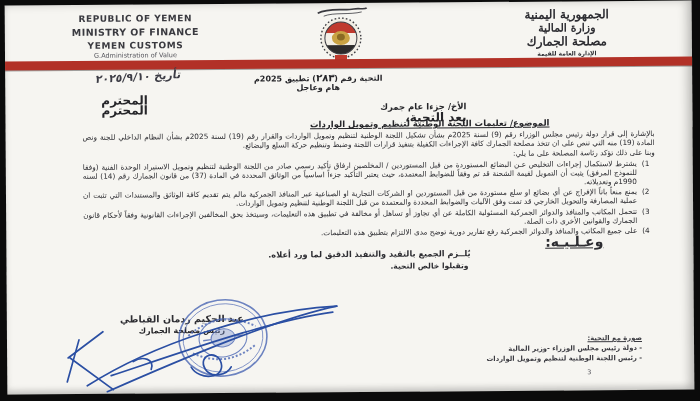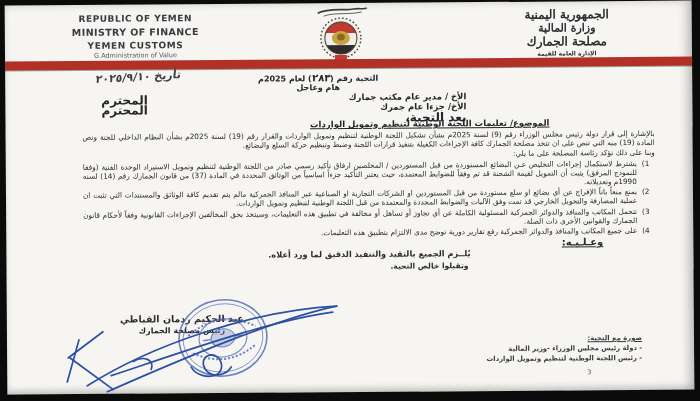--- a/index.html
+++ b/index.html
@@ -41,21 +41,21 @@
   .subject { right:143px; top:116px; font-size:8.5px; font-weight:bold;
              text-decoration:underline; direction:rtl; }
   
   .bodyflow { right:38px; top:128px; width:572px; direction:rtl; font-size:7.3px;
               line-height:9.2px; text-align:justify; color:#2c2c31; }
   .bodyflow p.intro { text-align:justify; }
   .bodyflow p.lead { margin-top:1px; }
   .item { display:flex; gap:5px; margin-top:1px; }
   .item .num { flex:none; width:13px; text-align:left; }
   .item .txt { flex:1; text-align:justify; }
-  .closehead { margin:2px 52px 0 0; font-weight:bold; font-size:10px;
+  .closehead { margin:2px 52px 0 0; font-weight:bold; font-size:14px;
                text-decoration:underline; width:60px; letter-spacing:1px; }
   .closeline { margin-top:2px; text-align:center; font-weight:bold; font-size:8.2px; }
   .farewell { margin-top:2px; text-align:center; font-weight:bold; font-size:7.6px;
               padding-left:120px; }
   
   .sig-block { left:70px; top:309px; width:210px; text-align:center; direction:rtl; }
   .sig-name { font-size:9.5px; font-weight:bold; color:#2e2e33; }
   .sig-title { font-size:8px; font-weight:bold; margin-top:2px; }
   .stamp { left:166px; top:291px; width:100px; height:86px; opacity:.8; }
   .scribble { left:34px; top:293px; width:310px; height:100px; }
@@ -101,25 +101,24 @@
     <div class="a2">وزارة المالية</div>
     <div class="a3">مصلحة الجمارك</div>
     <div class="a4">الإدارة العامة للقيمة</div>
   </div>
 
   <div class="abs redbar"></div>
 
   <div class="abs handdate">تأريخ ٢٠٢٥/٩/١٠</div>
 
   <div class="abs circ">
-    <span>التحية رقم (</span><span class="num">٢٨٣</span><span>) لعام 2025م</span>
+    <span>التحية رقم (</span><span class="num">٢٨٣</span><span>) تطبيق 2025م</span>
   </div>
   <div class="abs urgent">هام وعاجل</div>
 
-  <div class="abs addr" style="top:89px">الأخ / مدير عام مكتب جمارك</div>
   <div class="abs honor" style="top:89px">المحترم</div>
   <div class="abs addr" style="top:99px">الأخ/ جزءا عام جمرك</div>
   <div class="abs honor" style="top:99px">المحترم</div>
   <div class="abs greet">بعد التحية،</div>
   <div class="abs subject">الموضوع/ تعليمات اللجنة الوطنية لتنظيم وتمويل الواردات</div>
 
   <div class="abs bodyflow">
     <p class="intro">بالإشارة إلى قرار دولة رئيس مجلس الوزراء رقم (9) لسنة 2025م بشأن تشكيل اللجنة الوطنية لتنظيم وتمويل الواردات والقرار رقم (19) لسنة 2025م بشأن النظام الداخلي للجنة ونص المادة (19) منه التي تنص على ان تتخذ مصلحة الجمارك كافة الإجراءات الكفيلة بتنفيذ قرارات اللجنة وضبط وتنظيم حركة السلع والبضائع.</p>
     <p class="lead">وبنا على ذلك تؤكد رئاسة المصلحة على ما يلي:</p>
 

